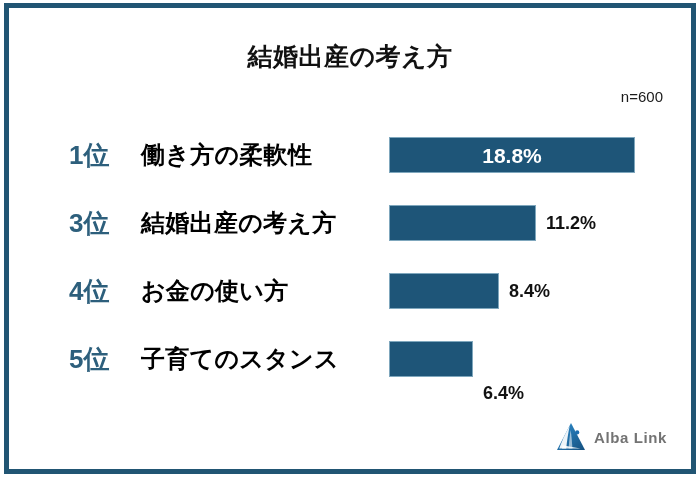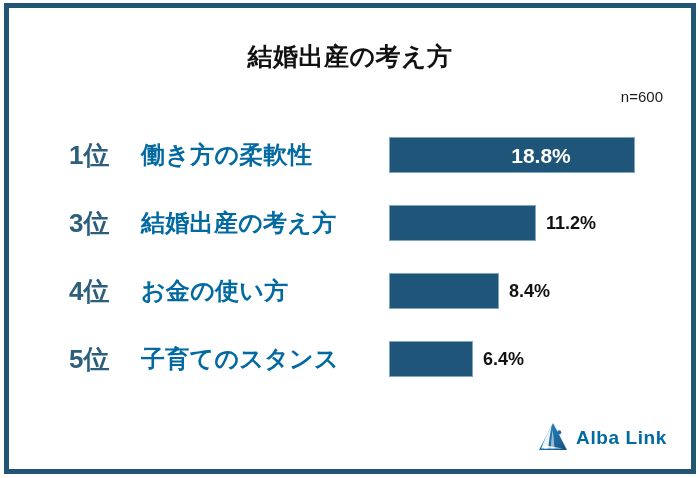--- a/index.html
+++ b/index.html
@@ -72,21 +72,21 @@
     line-height: 1;
     white-space: nowrap;
   }
   .category {
     position: absolute;
     left: 132px;
     top: 50%;
     transform: translateY(-50%);
     font-size: 24px;
     font-weight: bold;
-    color: #0369a1;
+    color: #000000;
     line-height: 1;
     white-space: nowrap;
     letter-spacing: 0.3px;
   }
   .bar-area {
     position: absolute;
     left: 380px;
     top: 50%;
     transform: translateY(-50%);
     height: 36px;
@@ -105,21 +105,20 @@
     position: absolute;
     left: 0;
     top: 0;
     height: 36px;
     line-height: 36px;
     width: 100%;
     text-align: center;
     color: #ffffff;
     font-size: 21px;
     font-weight: bold;
-    margin-left: 29px;
   }
   .bar-value-outside {
     position: absolute;
     top: 0;
     height: 36px;
     line-height: 36px;
     color: #121212;
     font-size: 18px;
     font-weight: bold;
     white-space: nowrap;
@@ -131,23 +130,23 @@
     display: flex;
     align-items: center;
     gap: 8px;
   }
   .logo-mark {
     width: 30px;
     height: 28px;
     display: block;
   }
   .logo-text {
-    font-size: 19px;
-    font-weight: bold;
-    color: #0369a1;
+    font-size: 15px;
+    font-weight: bold;
+    color: #737373;
     letter-spacing: 0.6px;
     line-height: 1;
   }
 </style>
 </head>
 <body>
 
 <div id="infographic">
   <div class="frame">
 
@@ -184,21 +183,21 @@
           <div class="bar" style="width: 110px;"></div>
           <span class="bar-value-outside" style="left: 120px;">8.4%</span>
         </div>
       </div>
 
       <div class="row">
         <span class="rank">5位</span>
         <span class="category">子育てのスタンス</span>
         <div class="bar-area">
           <div class="bar" style="width: 84px;"></div>
-          <span class="bar-value-outside" style="left: 94px;">6.4%</span>
+          <span class="bar-value-outside" style="left: 94px; margin-top: 34px;">6.4%</span>
         </div>
       </div>
 
     </div>
 
     <div class="logo">
       <svg class="logo-mark" viewBox="0 0 30 28">
         <defs>
           <linearGradient id="sailGrad" x1="0" y1="0" x2="1" y2="1">
             <stop offset="0%" stop-color="#2f8fd0"></stop>

